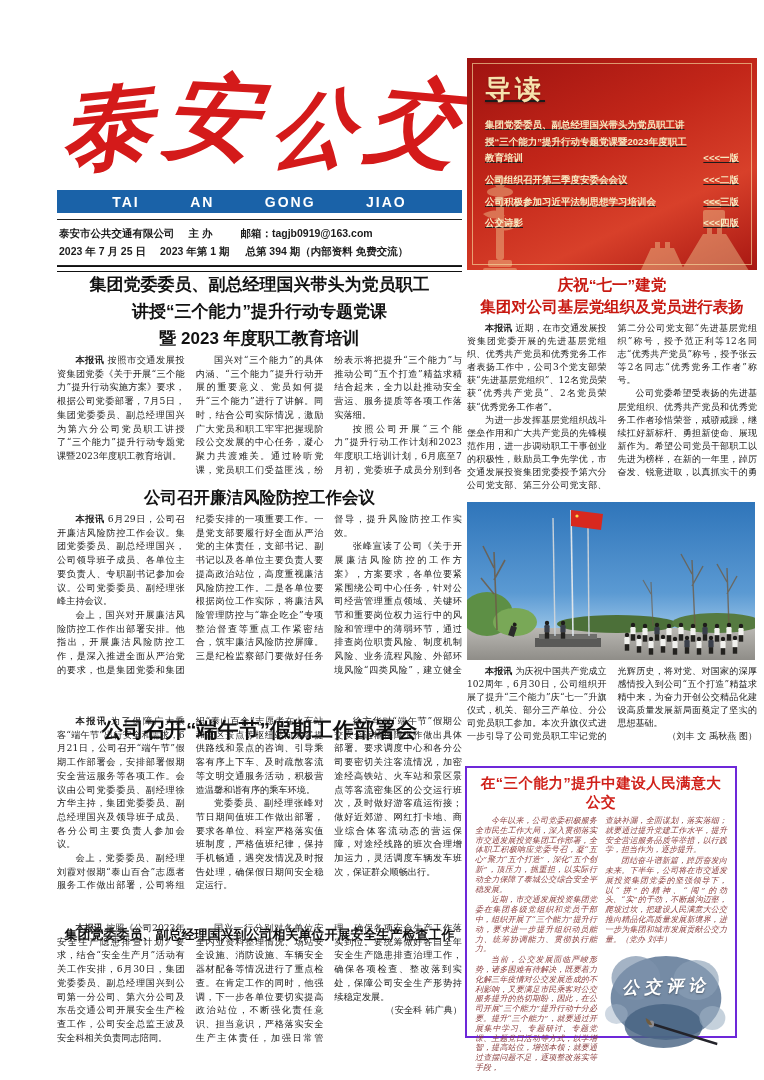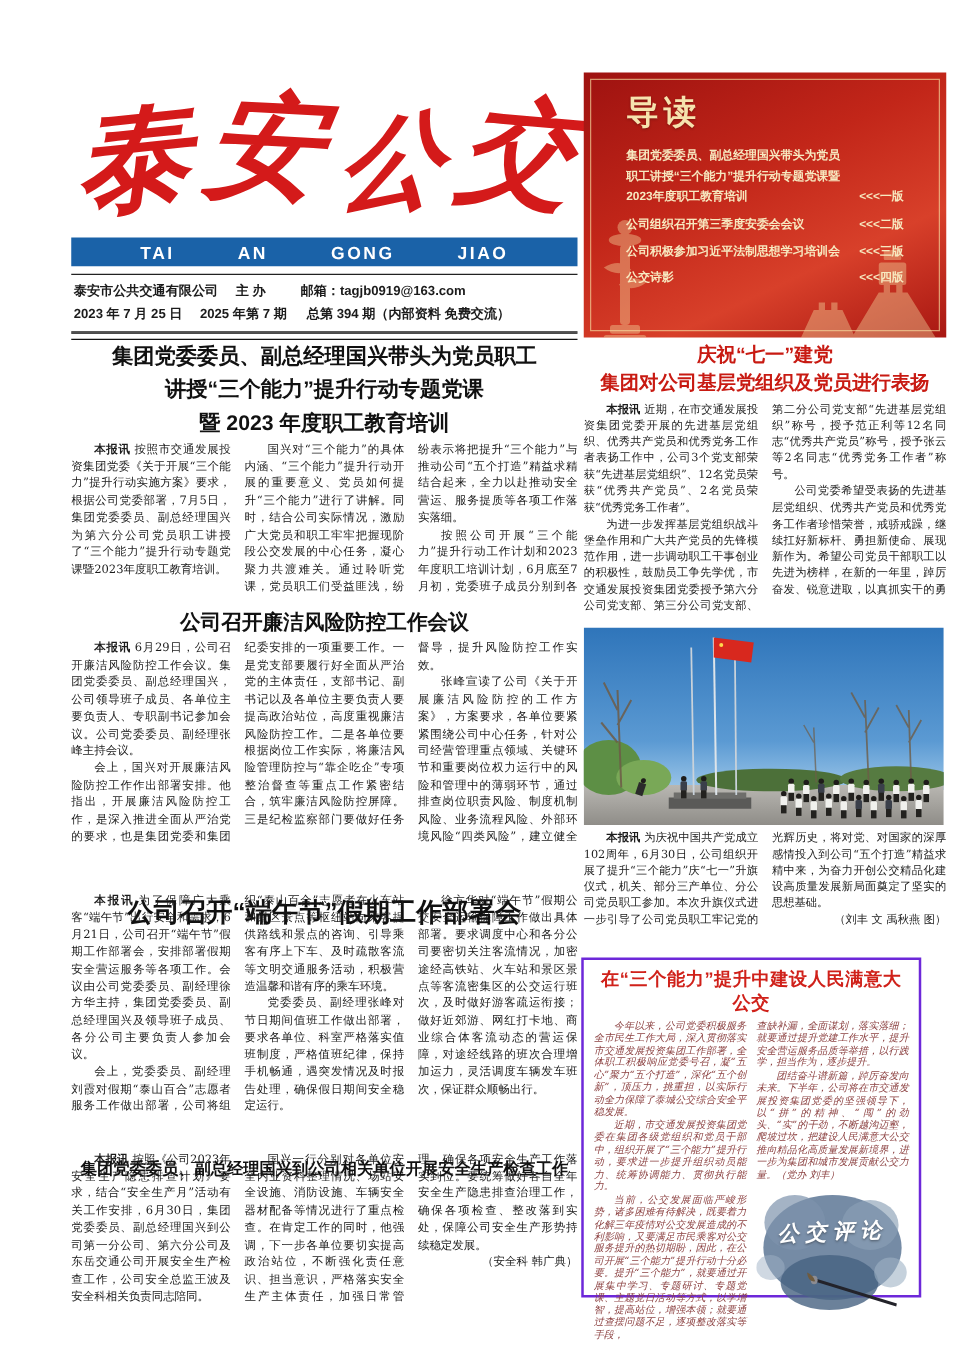--- a/index.html
+++ b/index.html
@@ -23,21 +23,21 @@
            font-family:"Liberation Sans",sans-serif;}
   .inforow{display:flex;}
   .inforow span{white-space:nowrap;}
   .inforow .sp1{margin-left:14px;} .inforow .sp2{margin-left:28px;} .inforow .sp3{margin-left:16px;}
   .dblrule{left:57px;top:266px;width:405px;height:4px;border-top:1.5px solid #111;border-bottom:1.5px solid #111;}
 
   
   .daodu{left:467px;top:58px;width:290px;height:212px;box-sizing:border-box;
          background:linear-gradient(155deg,#9e1210 0%,#c22619 40%,#d8402a 70%,#a81712 100%);
          overflow:hidden;}
-  .daodu .inner{position:absolute;inset:5px;border:1px solid rgba(246,220,160,.65);padding:8px 28px;box-sizing:border-box;}
+  .daodu .inner{position:absolute;inset:5px;border:1px solid rgba(246,220,160,.65);padding:8px 12px;box-sizing:border-box;text-decoration:underline;}
   .daodu-title{color:#f6e3ae;font-size:26px;font-weight:bold;letter-spacing:4px;
                font-family:"Liberation Sans",sans-serif;margin-bottom:10px;text-shadow:0 1px 2px rgba(0,0,0,.3);}
   .daodu-item{display:flex;color:#f7e9c0;font-size:9.5px;line-height:1.75;margin-bottom:5px;
               font-family:"Liberation Sans",sans-serif;font-weight:bold;align-items:center;}
   .daodu-item .txt{flex:1 1 auto;}
   .daodu-item .pg{white-space:nowrap;align-self:flex-end;margin-left:8px;}
   .decor{position:absolute;opacity:.4;}
 
   
   .atitle{left:57px;width:405px;text-align:center;font-weight:bold;color:#111;
@@ -89,21 +89,21 @@
     <span>JIAO</span>
   </div>
   <div class="abs infobox">
     <div class="inforow">
       <span>泰安市公共交通有限公司</span>
       <span class="sp1">主  办</span>
       <span class="sp2">邮箱：tagjb0919@163.com</span>
     </div>
     <div class="inforow">
       <span>2023 年 7 月 25 日</span>
-      <span class="sp1">2025 年第 7 期</span>
+      <span class="sp1">2023 年第 1 期</span>
       <span class="sp3">总第 394 期（内部资料 免费交流）</span>
     </div>
   </div>
   <div class="abs dblrule"></div>
 
   <div class="abs daodu">
     <svg class="decor" style="left:4px;bottom:-8px;" width="58" height="110" viewBox="0 0 58 110">
       <g fill="#f6dca2">
         <rect x="25" y="28" width="8" height="64" rx="3"></rect>
         <ellipse cx="29" cy="24" rx="13" ry="5"></ellipse>

